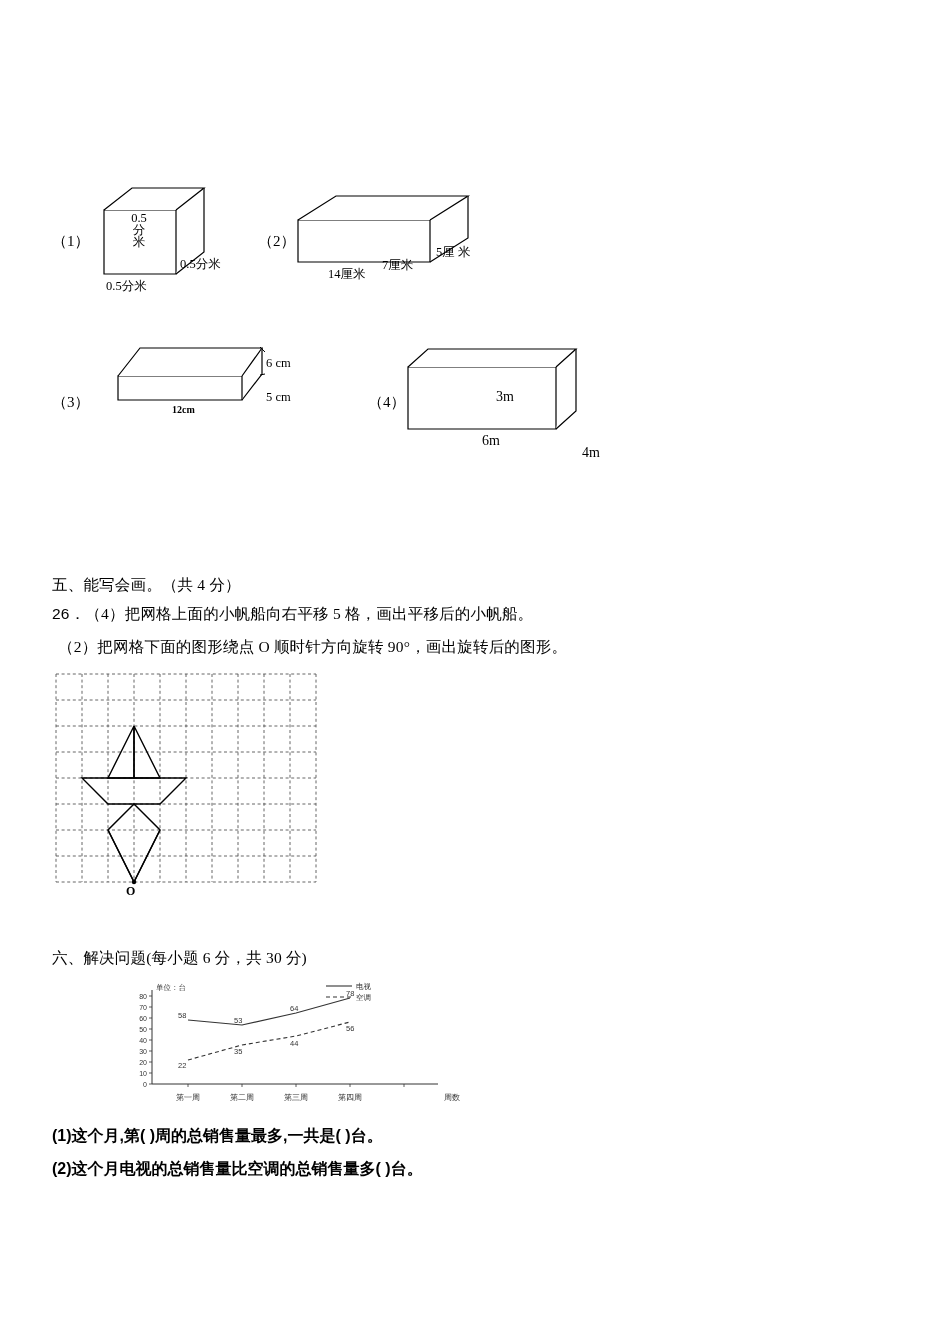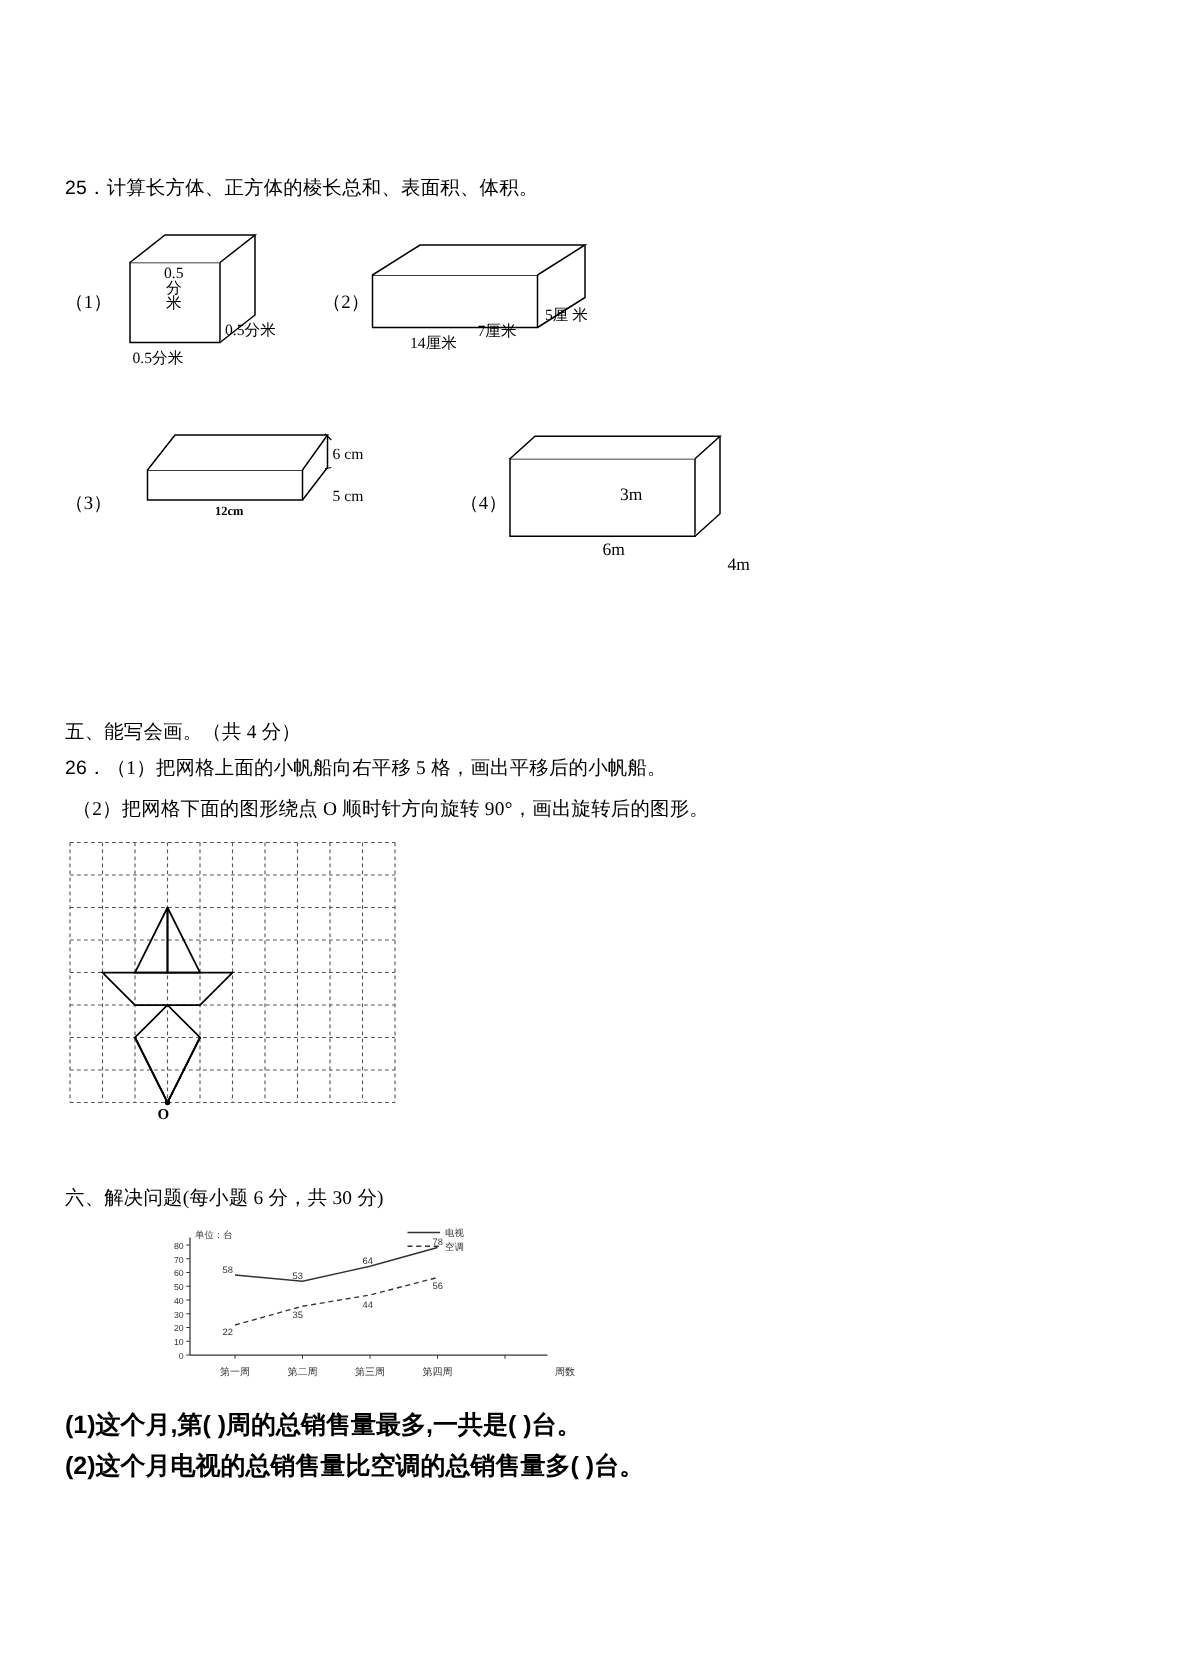--- a/index.html
+++ b/index.html
@@ -75,37 +75,34 @@
   #chart-wrap {
     position: absolute;
     left: 108px;
     top: 980px;
     width: 390px;
     height: 128px;
   }
 
   .qsub {
     position: absolute;
-    font-size: 20px;
+    font-size: 16px;
     font-weight: bold;
     white-space: nowrap;
     font-family: "Liberation Sans", sans-serif;
   }
   #q27a { left: 52px; top: 1126px; }
   #q27b { left: 52px; top: 1159px; }
   #q27c { left: 52px; top: 1192px; }
 </style>
 </head>
 <body>
 
 <div class="page">
 
-  <div class="q-line" id="q25-title">
-    <span class="sans">25</span><span>．计算长方体、正方体的棱长总和、表面积、体积。</span>
-  </div>
 
   <div class="label-paren" style="left:52px; top:232px;">（1）</div>
   <div class="label-paren" style="left:258px; top:232px;">（2）</div>
   <div class="label-paren" style="left:52px; top:393px;">（3）</div>
   <div class="label-paren" style="left:368px; top:393px;">（4）</div>
 
   <div id="fig1">
     <svg width="150" height="110" viewBox="0 0 150 110">
       <polygon points="8,28 80,28 80,92 8,92" fill="#ffffff" stroke="#000" stroke-width="1.2"></polygon>
       <polyline points="8,28 36,6 108,6 80,28" fill="#ffffff" stroke="#000" stroke-width="1.2"></polyline>
@@ -146,21 +143,21 @@
       <polyline points="8,22 28,4 176,4 156,22" fill="#ffffff" stroke="#000" stroke-width="1.2"></polyline>
       <polyline points="176,4 176,66 156,84" fill="#ffffff" stroke="#000" stroke-width="1.2"></polyline>
     </svg>
     <div class="fig-text" style="left:96px; top:44px; font-size:14px;">3m</div>
     <div class="fig-text" style="left:182px; top:100px; font-size:14px;">4m</div>
     <div class="fig-text" style="left:82px; top:88px; font-size:14px;">6m</div>
   </div>
 
   <div class="q-line" id="sec5-title">五、能写会画。（共 4 分）</div>
   <div class="q-line" id="q26-1">
-    <span class="sans">26</span><span>．（1）把网格上面的小帆船向右平移 5 格，画出平移后的小帆船。</span>
+    <span class="sans">26</span><span>．（4）把网格上面的小帆船向右平移 5 格，画出平移后的小帆船。</span>
   </div>
   <div class="q-line" id="q26-2">（2）把网格下面的图形绕点 O 顺时针方向旋转 90°，画出旋转后的图形。</div>
 
   <div id="grid-wrap">
     <svg id="grid-svg" width="286" height="242" viewBox="0 0 286 242">
 
       <g stroke="#555" stroke-width="0.9" stroke-dasharray="3,2.6" fill="none">
         <line x1="4" y1="4" x2="264" y2="4"></line>
         <line x1="4" y1="30" x2="264" y2="30"></line>
         <line x1="4" y1="56" x2="264" y2="56"></line>

